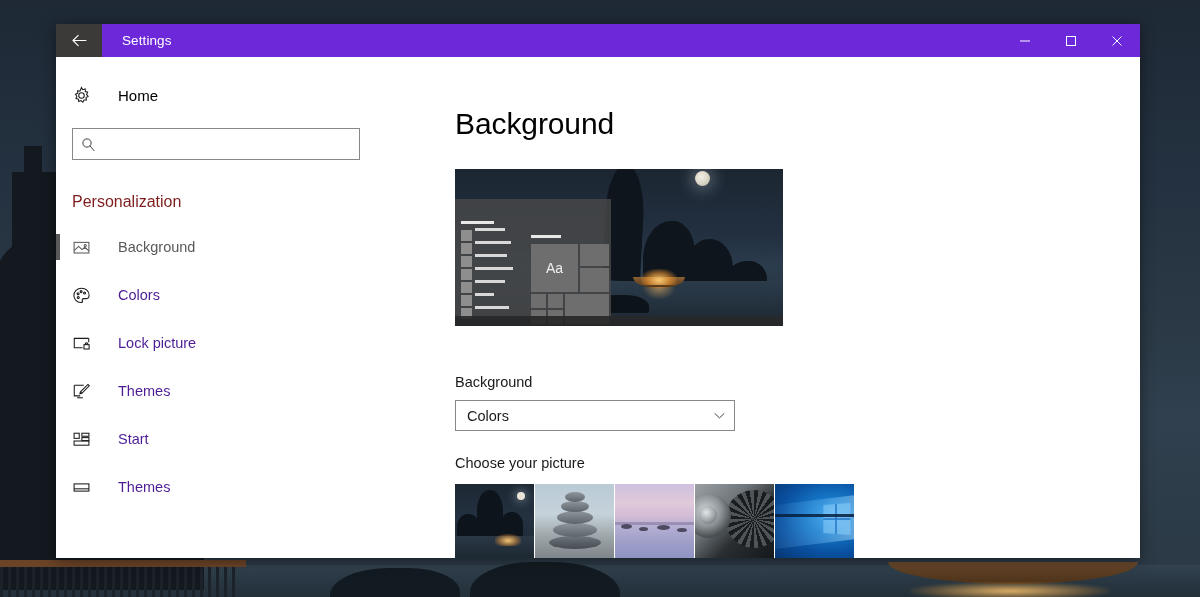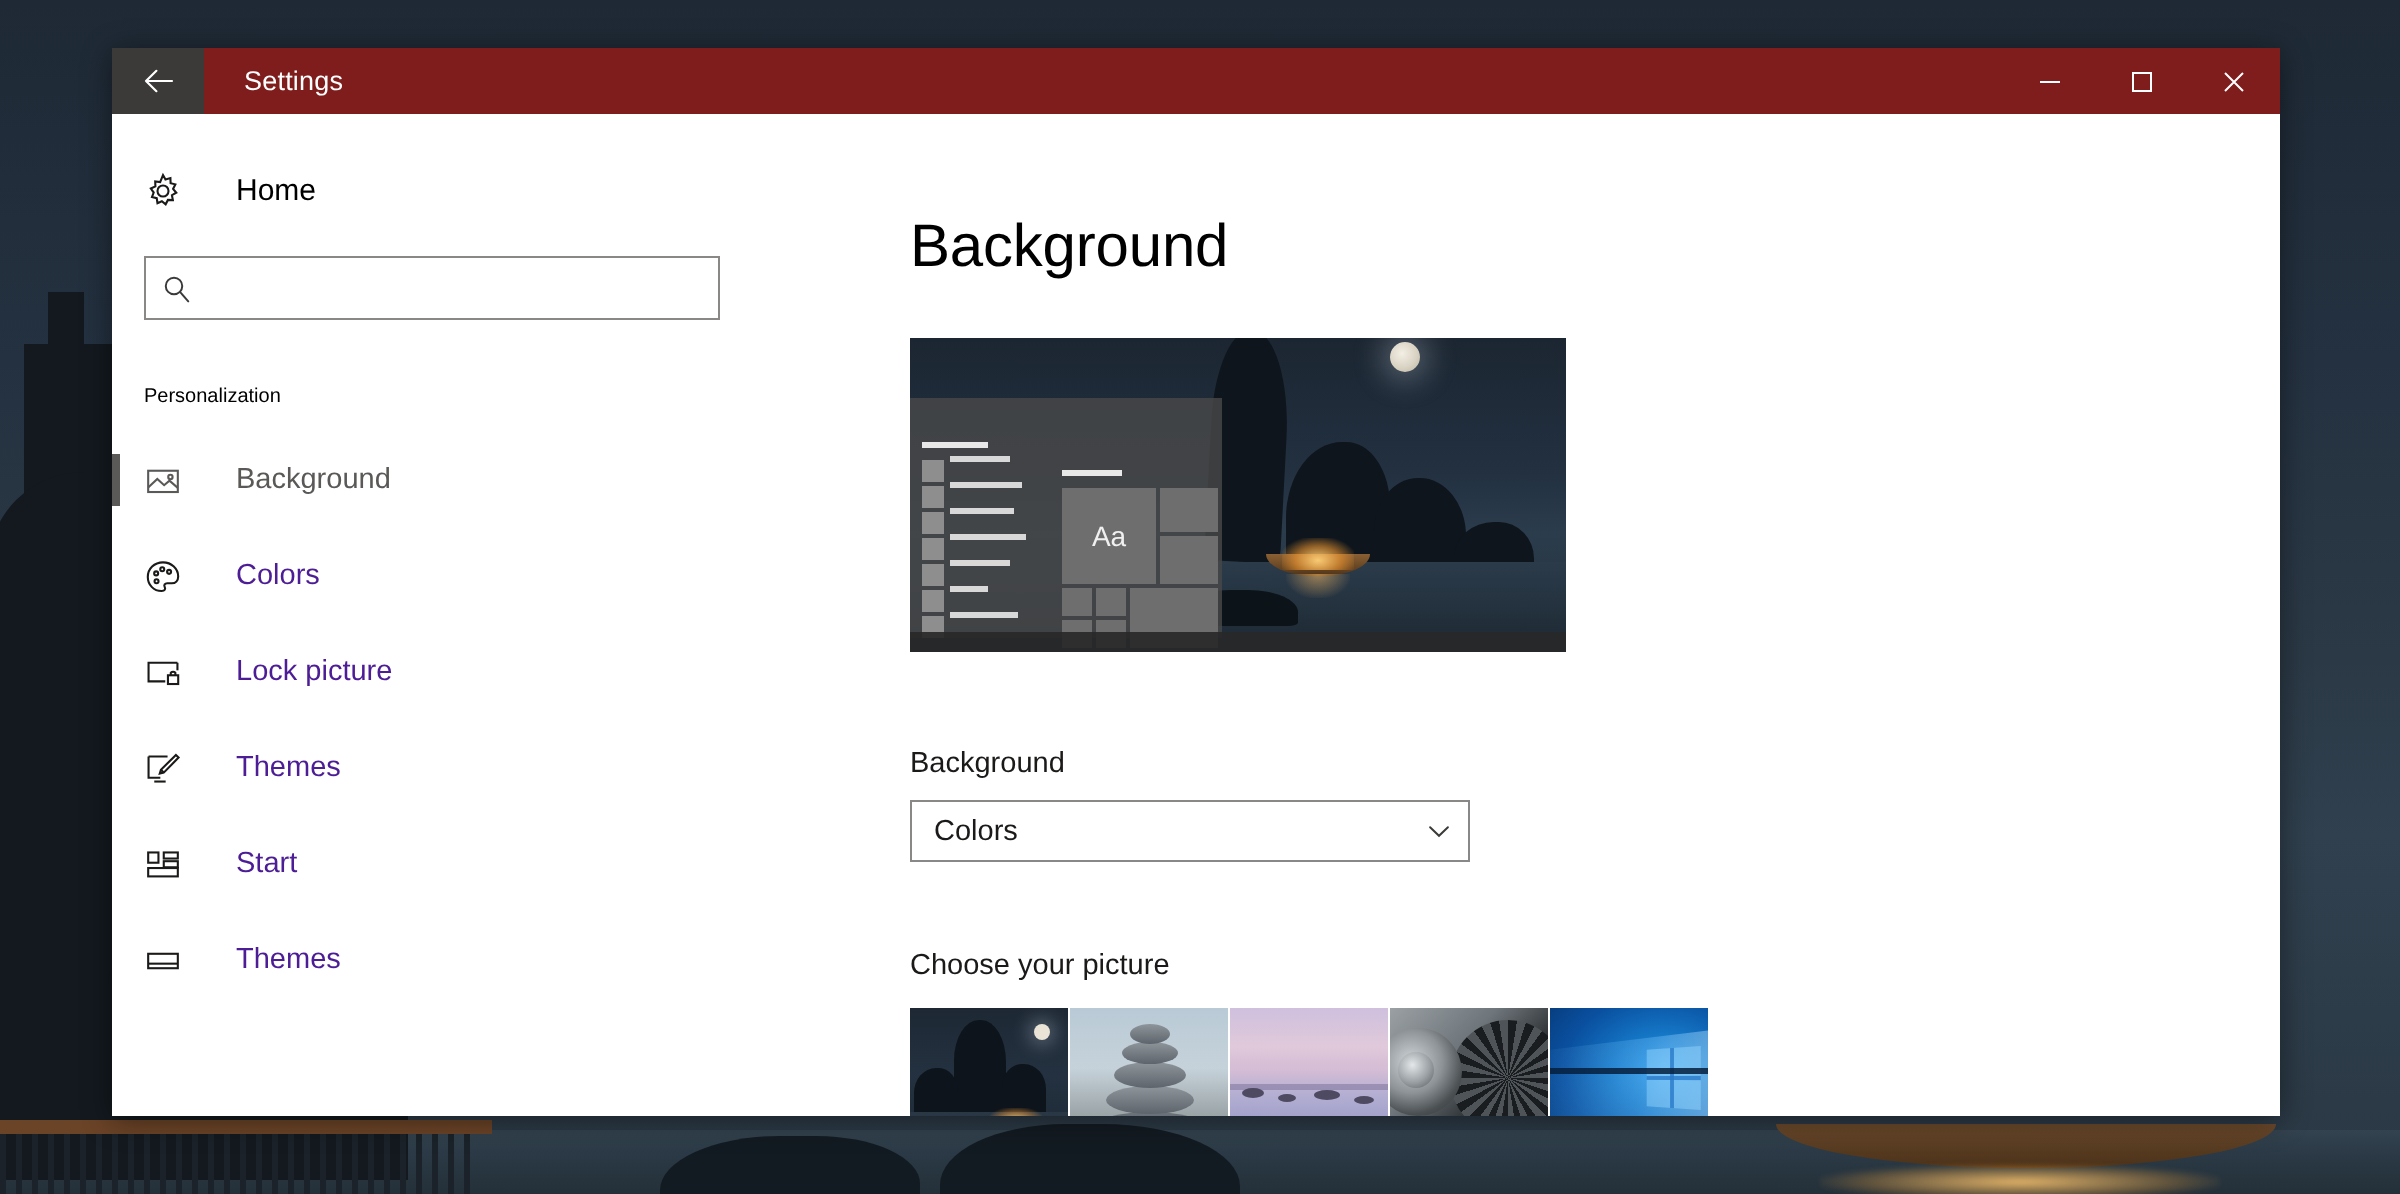--- a/index.html
+++ b/index.html
@@ -68,21 +68,21 @@
     left: 56px; top: 24px;
     width: 1084px; height: 534px;
     background: #ffffff;
     box-shadow: 0 2px 14px rgba(0,0,0,.45);
     display: flex; flex-direction: column;
   }
 
   
   #titlebar {
     height: 33px; min-height: 33px;
-    background: #7f1d1d;
+    background: #6d28d9;
     display: flex; align-items: stretch;
     color: #ffffff;
   }
   #back-button {
     width: 46px;
     background: #3b3a39;
     display: flex; align-items: center; justify-content: center;
     cursor: default;
   }
   #back-button svg { display: block; }
@@ -140,21 +140,21 @@
     color: #323130;
     background: transparent;
   }
   #search-input::placeholder { color: #6d6b69; opacity: 1; }
   #search-icon-btn {
     width: 30px; display: flex; align-items: center; justify-content: center;
     cursor: default;
   }
   #section-label {
     margin: 33px 0 0 16px;
-    font-size: 10px; color: #000000;
+    font-size: 16px; color: #7f1d1d;
   }
   #navlist { margin-top: 12px; }
   .nav-item {
     display: flex; align-items: center;
     height: 48px;
     padding-left: 16px;
     position: relative;
     cursor: default;
   }
   .nav-item .nav-ico {
@@ -303,21 +303,21 @@
   }
   #bg-select-value {
     flex: 1; padding-left: 11px;
     font-size: 14.5px; color: #1b1a19;
   }
   #bg-select-chev {
     width: 30px; display: flex; align-items: center; justify-content: center;
   }
 
   
-  #choose-section { margin-top: 44px; }
+  #choose-section { margin-top: 24px; }
   #thumb-row {
     margin-top: 13px;
     display: flex; gap: 1px;
   }
   .thumb {
     width: 79px; height: 75px;
     position: relative;
     overflow: hidden;
     cursor: default;
   }

